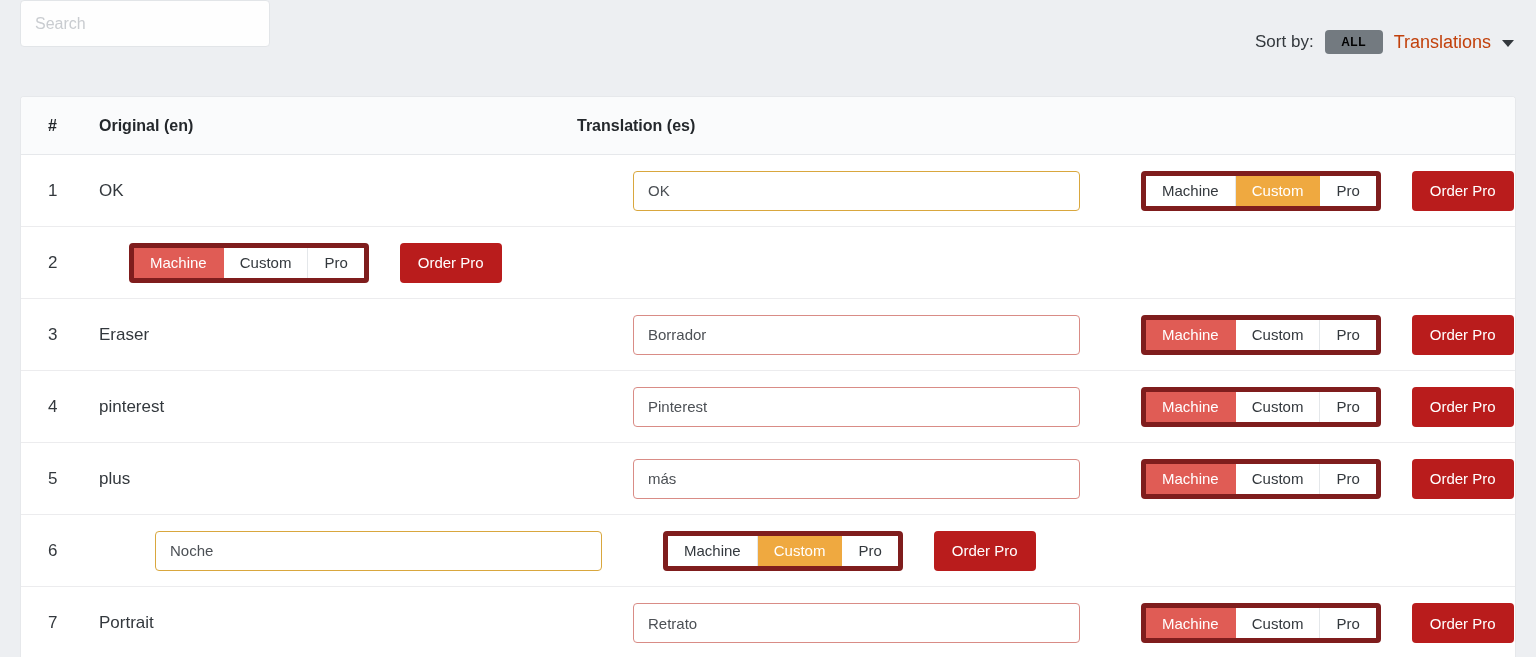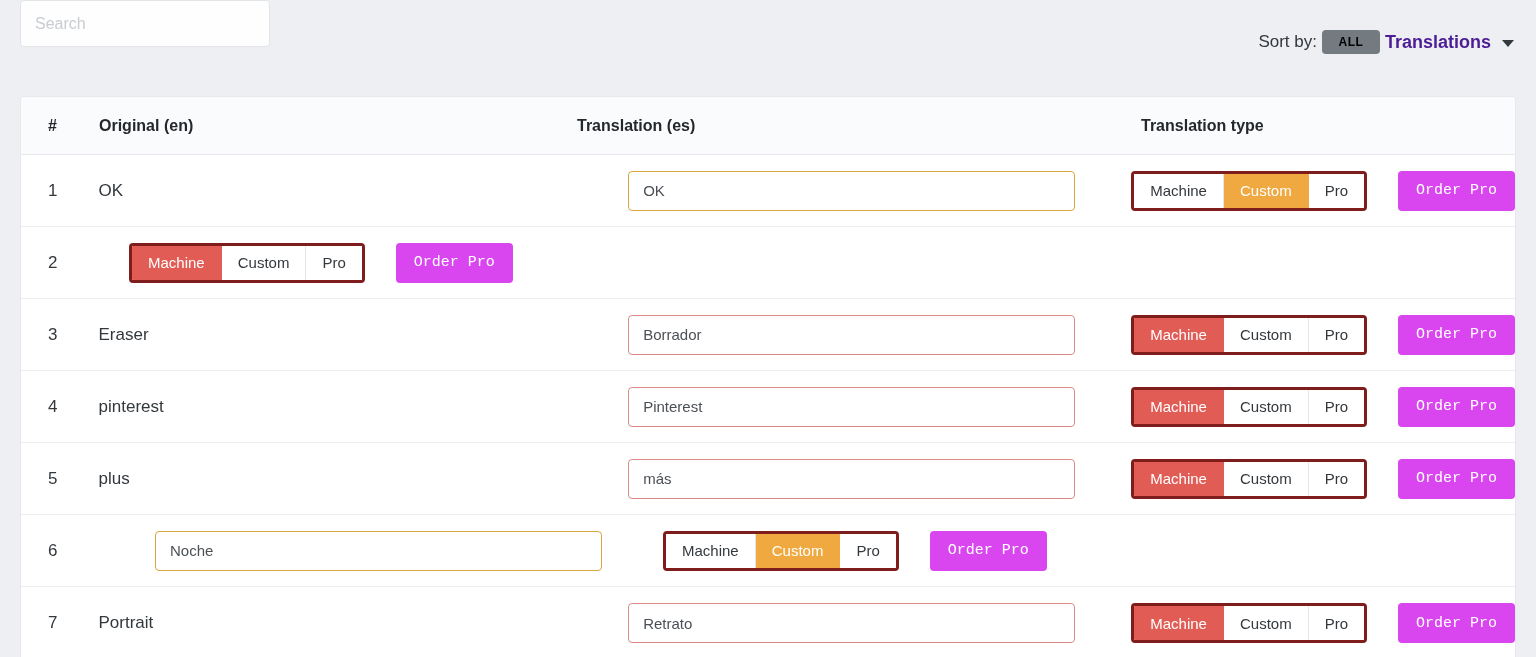--- a/index.html
+++ b/index.html
@@ -42,21 +42,21 @@
     outline: none;
   }
   .search-input::placeholder { color: #c9ccd0; }
 
   .sort-wrap {
     position: absolute;
     right: 22px;
     top: 30px;
     display: flex;
     align-items: center;
-    gap: 5px;
+    gap: 11px;
   }
   .sort-label {
     font-size: 17px;
     color: #33383d;
   }
   .all-badge {
     display: inline-flex;
     align-items: center;
     justify-content: center;
     min-width: 58px;
@@ -67,22 +67,22 @@
     border-radius: 4px;
     font-size: 12px;
     font-weight: bold;
     letter-spacing: .5px;
   }
   .sort-select {
     display: flex;
     align-items: center;
     gap: 11px;
     font-size: 18px;
-    font-weight: bold;
-    color: #4c1d95;
+    font-weight: normal;
+    color: #c2410c;
     cursor: pointer;
   }
   .caret {
     width: 0; height: 0;
     border-left: 6px solid transparent;
     border-right: 6px solid transparent;
     border-top: 7px solid #33383d;
     margin-top: 3px;
   }
 
@@ -157,21 +157,21 @@
   .cell-type {
     flex: 1;
     display: flex;
     align-items: center;
     padding-left: 30px;
     gap: 31px;
   }
 
   .btn-group {
     display: inline-flex;
-    border: 3px solid #7f1d1d;
+    border: 5px solid #7f1d1d;
     border-radius: 4px;
     overflow: hidden;
     background: #ffffff;
     height: 40px;
   }
   .seg {
     display: inline-flex;
     align-items: center;
     justify-content: center;
     height: 100%;
@@ -193,25 +193,25 @@
     background: #efa940;
     color: #ffffff;
     border-right-color: #efa940;
   }
   .order-pro {
     display: inline-flex;
     align-items: center;
     justify-content: center;
     height: 40px;
     padding: 0 18px;
-    background: #d946ef;
+    background: #b91c1c;
     color: #ffffff;
     border: none;
     border-radius: 4px;
-    font-family: Liberation Mono, monospace;
+    font-family: Liberation Sans, sans-serif;
     font-size: 15px;
     cursor: pointer;
     white-space: nowrap;
   }
 </style>
 </head>
 <body>
 
 <div class="topbar">
   <div class="search-wrap">
@@ -226,21 +226,20 @@
       <span class="caret"></span>
     </div>
   </div>
 </div>
 
 <div class="table-card">
   <div class="thead">
     <div class="th col-num">#</div>
     <div class="th col-orig">Original (en)</div>
     <div class="th col-trans">Translation (es)</div>
-    <div class="th col-type">Translation type</div>
   </div>
   <div id="tbody">
       <div class="row">
         <div class="cell-num">1</div>
         <div class="cell-orig">OK</div>
         <div class="cell-trans">
           <input type="text" class="t-input state-custom" value="OK" style="">
         </div>
         <div class="cell-type">
           <div class="btn-group">

